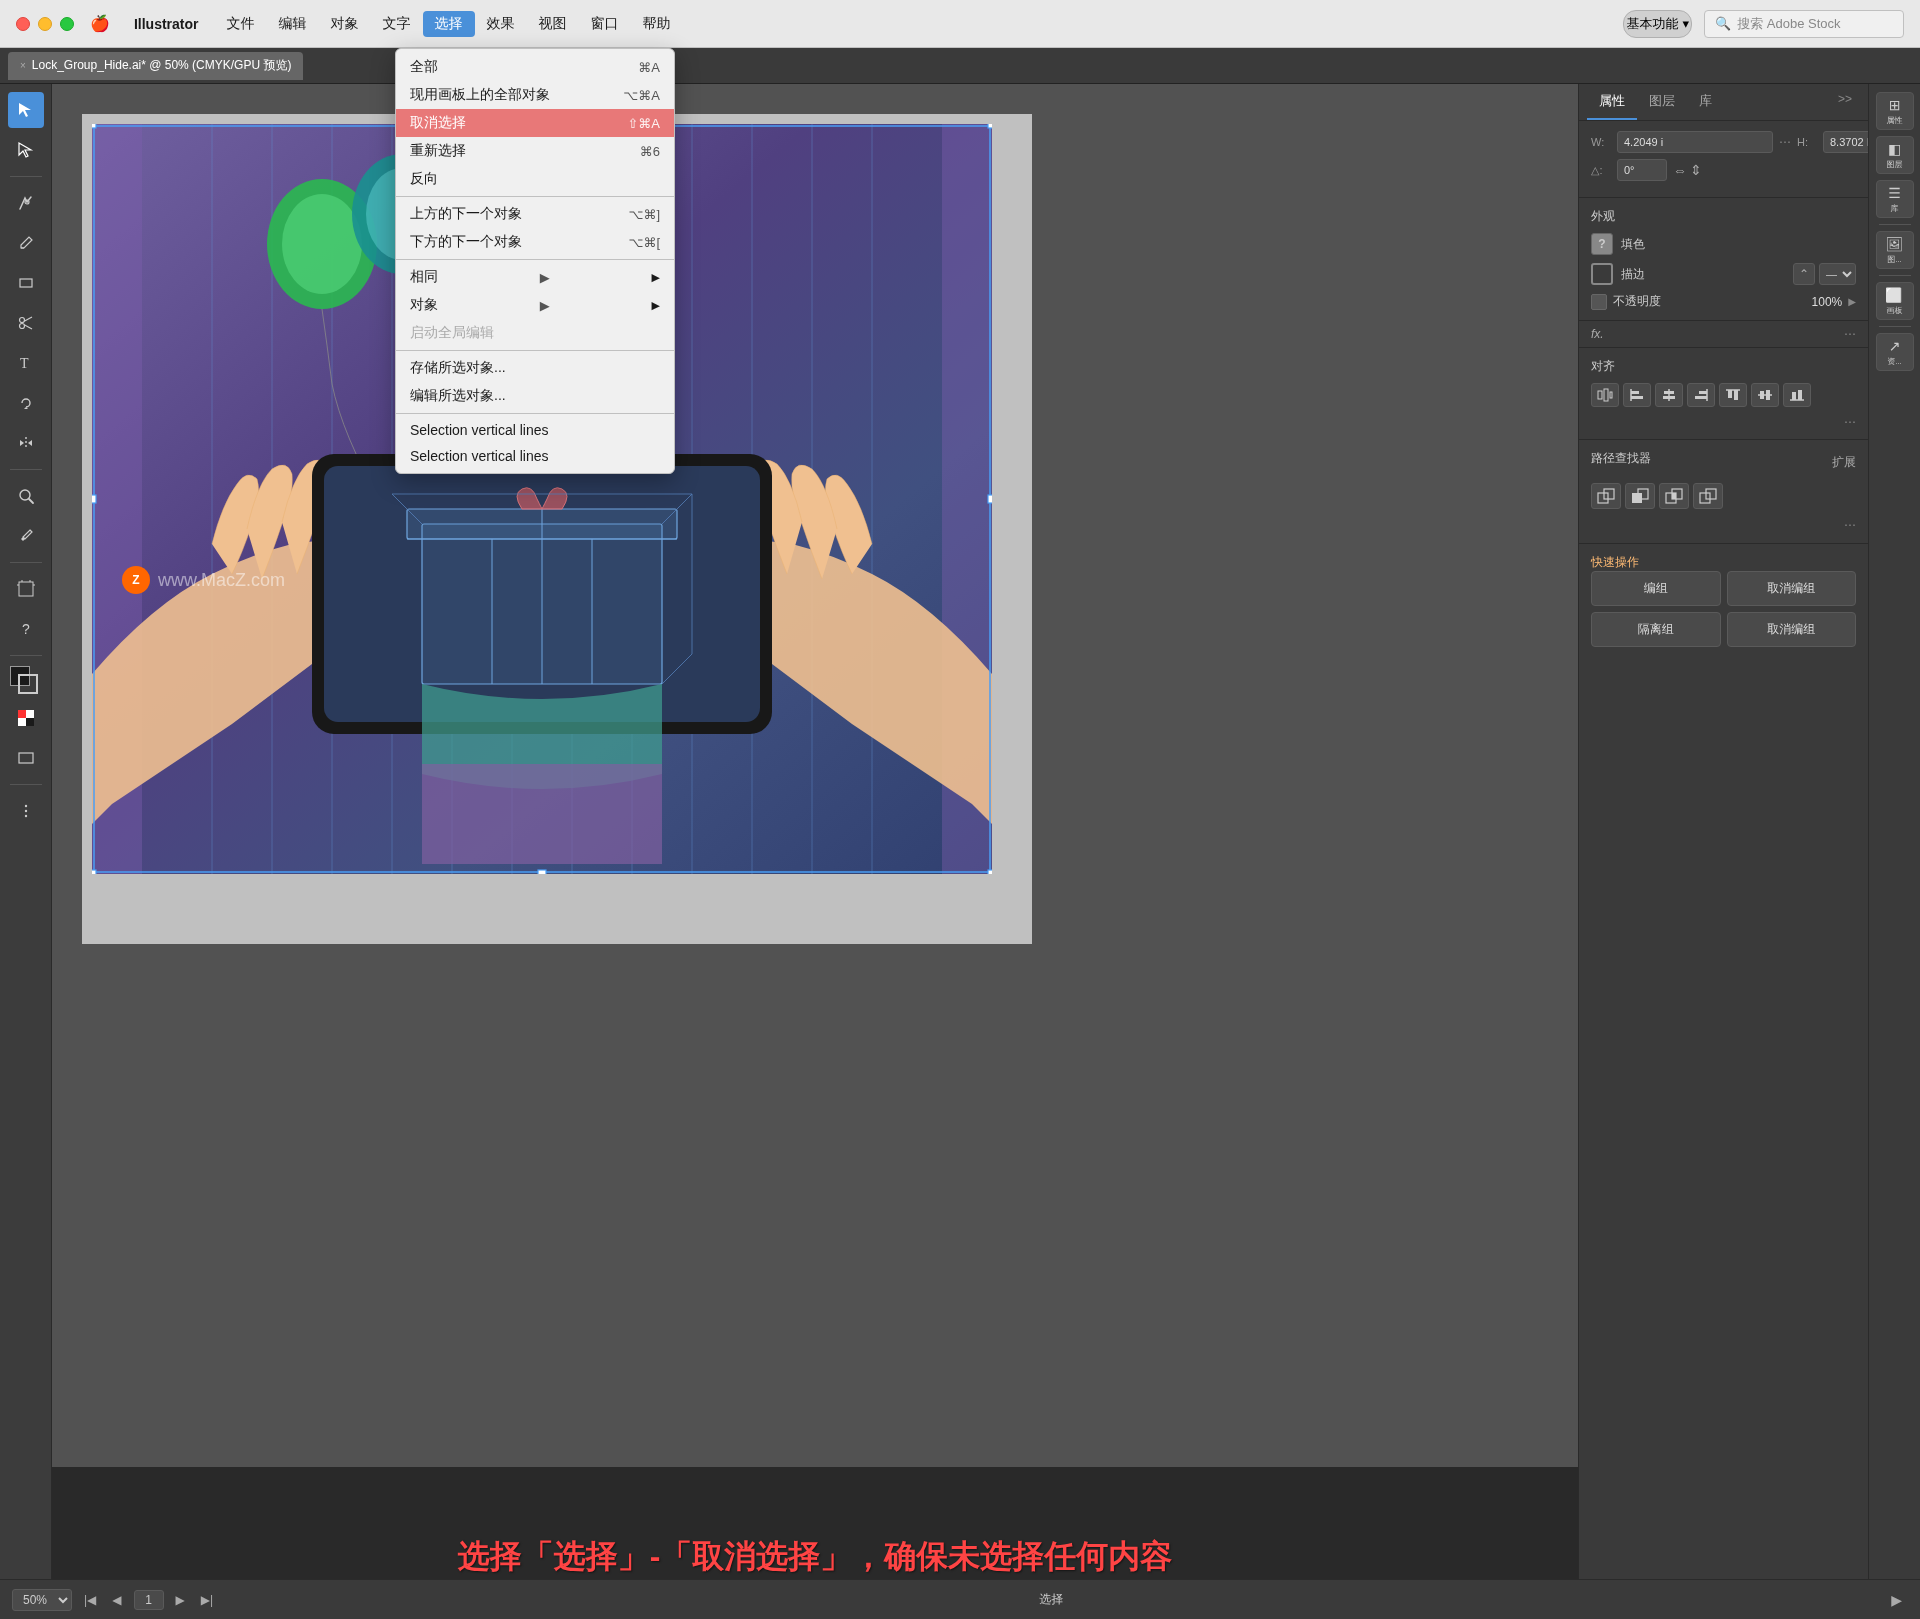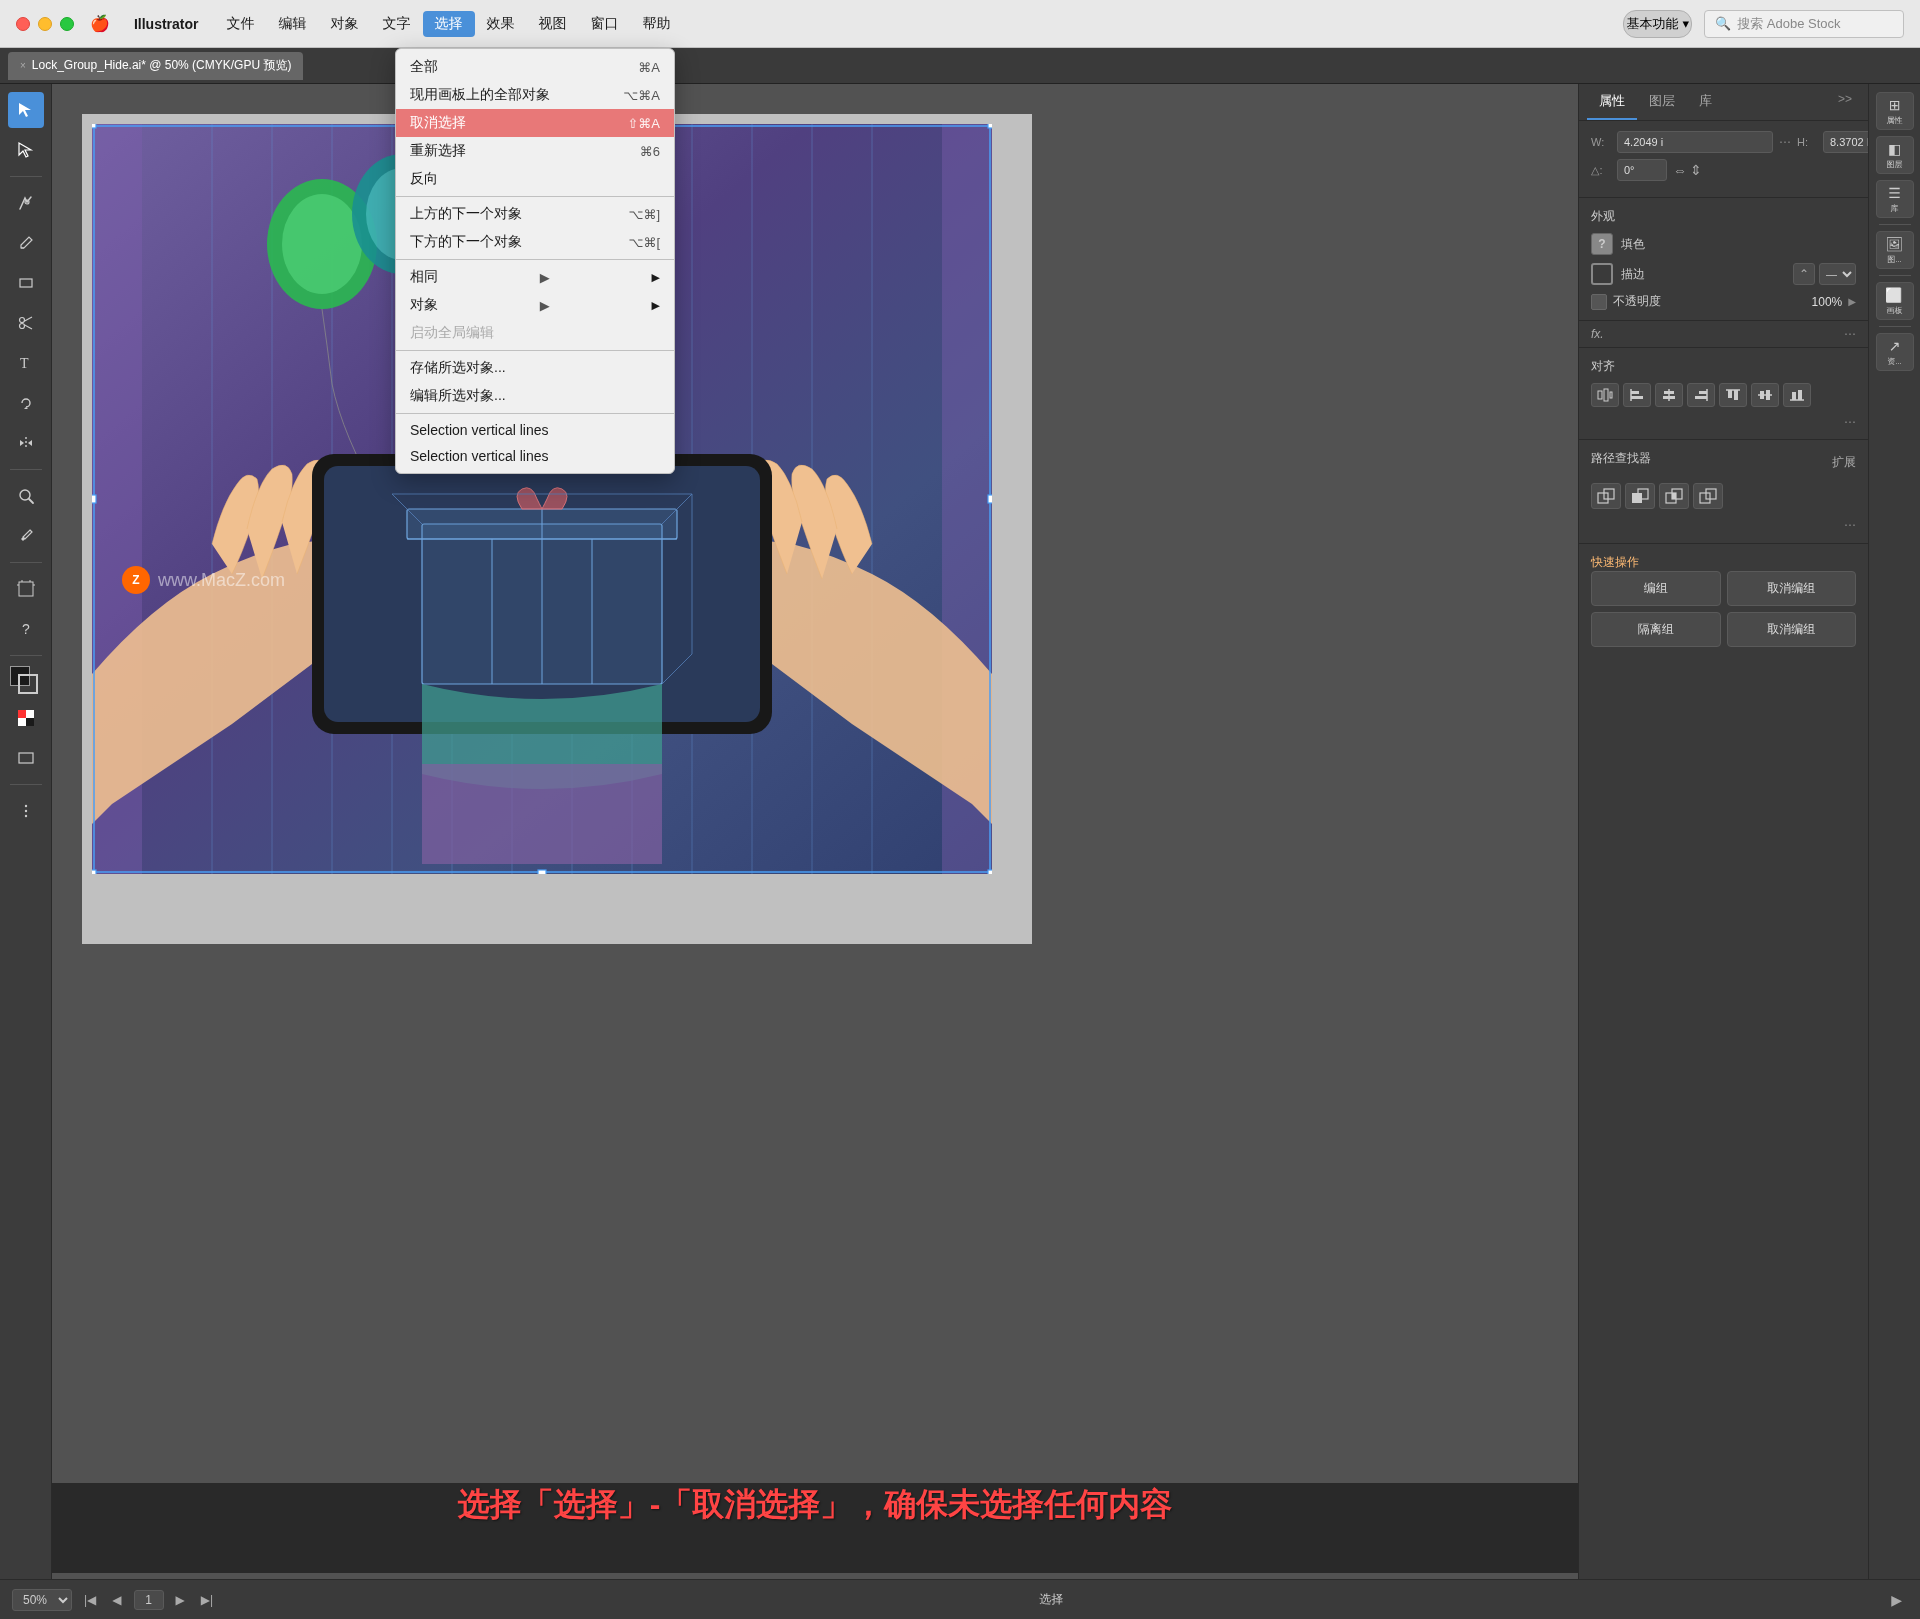--- a/index.html
+++ b/index.html
@@ -490,21 +490,21 @@
           <rect x="330" y="640" width="240" height="100" fill="#8060a0" opacity="0.7"></rect>
         </svg>
 
         <div class="watermark">
           <div class="watermark-icon">Z</div>
           <span>www.MacZ.com</span>
         </div>
       </div>
     </div>
 
-    <div style="position:absolute;bottom:6px;left:0;right:0;height:90px;background:rgba(0,0,0,0.5);display:flex;align-items:flex-start;justify-content:center;">
+    <div style="position:absolute;bottom:0;left:0;right:0;height:112px;background:rgba(0,0,0,0.5);display:flex;align-items:flex-end;justify-content:center;">
       <span style="font-size:32px;font-weight:bold;color:#ff4444;text-shadow:1px 1px 2px rgba(0,0,0,0.5);">选择「选择」-「取消选择」，确保未选择任何内容</span>
     </div>
   </div>
 
   <div class="right-panel">
 
     <div class="panel-tabs">
       <div class="panel-tab active">属性</div>
       <div class="panel-tab">图层</div>
       <div class="panel-tab">库</div>

